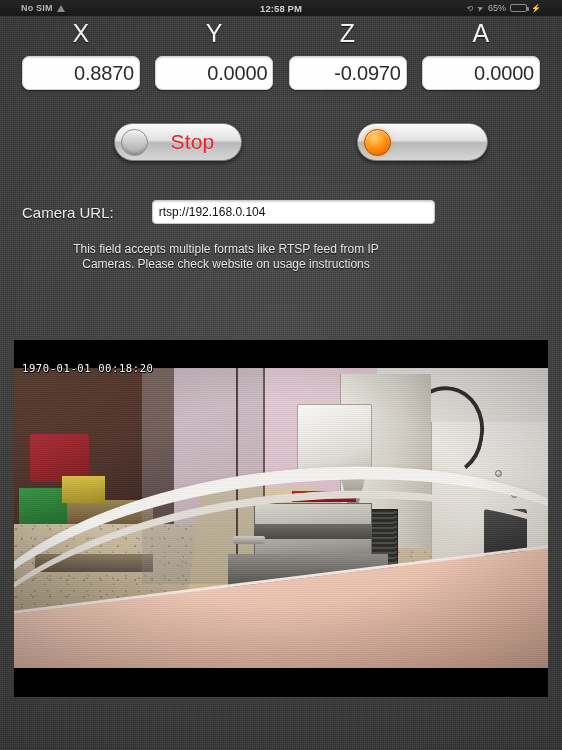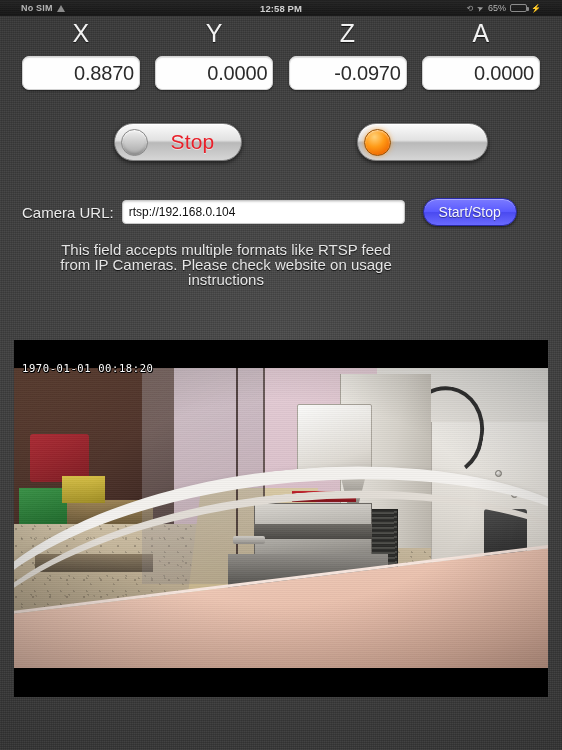--- a/index.html
+++ b/index.html
@@ -116,21 +116,21 @@
   .pill-label {
     flex:1; text-align:center; padding-right:10px;
     font-size:21px; letter-spacing:.2px;
   }
   .lbl-stop    { color:#e8202a; text-shadow:0 1px 0 rgba(255,255,255,.55); }
   .lbl-coolant { color:#ffffff; text-shadow:0 1px 1px rgba(0,0,0,.55); }
 
   
   #url-row {
     position:absolute; top:197px; left:0; width:562px; height:30px;
-    display:flex; align-items:center;
+    display:flex; align-items:center;gap:30px;
   }
   .url-label {
     margin-left:22px;
     font-size:15px; color:#ededed;
     text-shadow:0 1px 1px rgba(0,0,0,.75);
     white-space:nowrap;
   }
   .url-input {
     margin-left:8px;
     width:283px; height:24px;
@@ -150,21 +150,21 @@
     box-shadow:0 1px 3px rgba(0,0,0,.6), inset 0 1px 0 rgba(255,255,255,.35);
     display:flex; align-items:center; justify-content:center;
     font-size:14px; color:#f4f4ff;
     text-shadow:0 1px 1px rgba(0,0,0,.45);
   }
 
   
   #helper {
     position:absolute; top:242px; left:0; width:452px;
     text-align:center;
-    font-size:15px; line-height:15px;
+    font-size:12px; line-height:15px;
     color:#e6e6e6;
     text-shadow:0 1px 1px rgba(0,0,0,.8);
     padding:0 60px;
   }
 
   
   #video-panel {
     position:absolute; left:14px; top:340px; width:534px; height:357px;
     background:#000;
     overflow:hidden;
@@ -407,21 +407,20 @@
 
     <div class="pill" id="coolant-btn">
       <span class="led led-on"></span>
     </div>
 
   </div>
 
   <div id="url-row">
     <span class="url-label">Camera URL:</span>
     <div class="url-input" placeholder="rtsp://">rtsp://192.168.0.104</div>
-    <div id="start-stop-btn">Start/Stop</div>
   </div>
 
   <div id="helper">This field accepts multiple formats like RTSP feed from IP Cameras.  Please check website on usage instructions</div>
 
   <div id="video-panel">
 
     <div id="video-frame">
       <div class="vid-layer">
         <div class="wall-left"></div>
         <div class="wall-back"></div>

